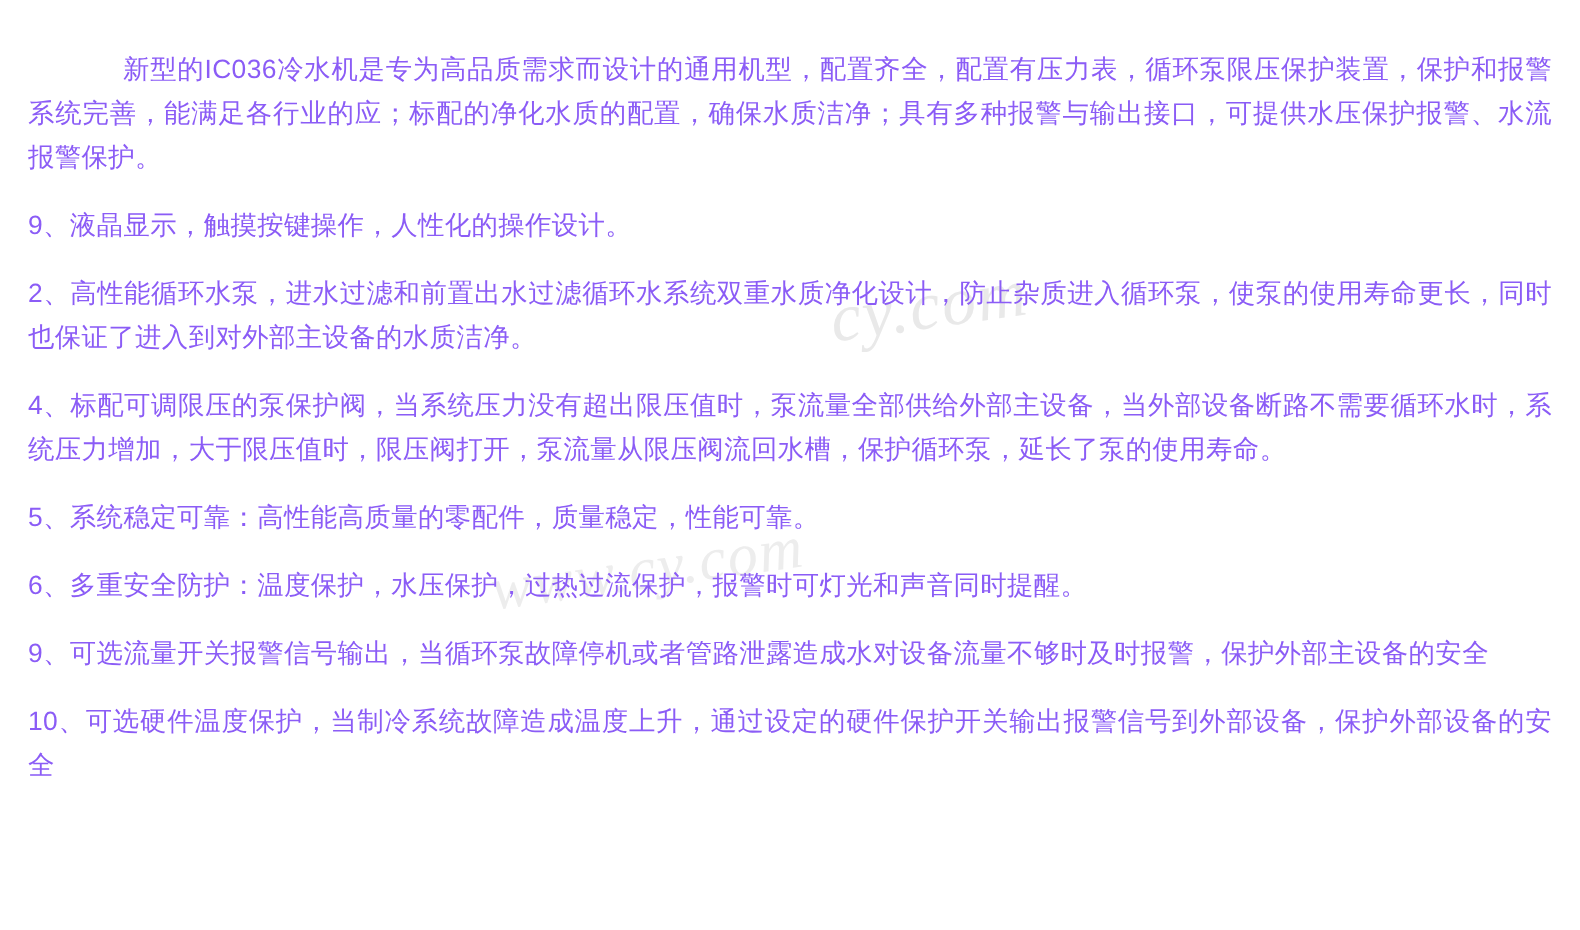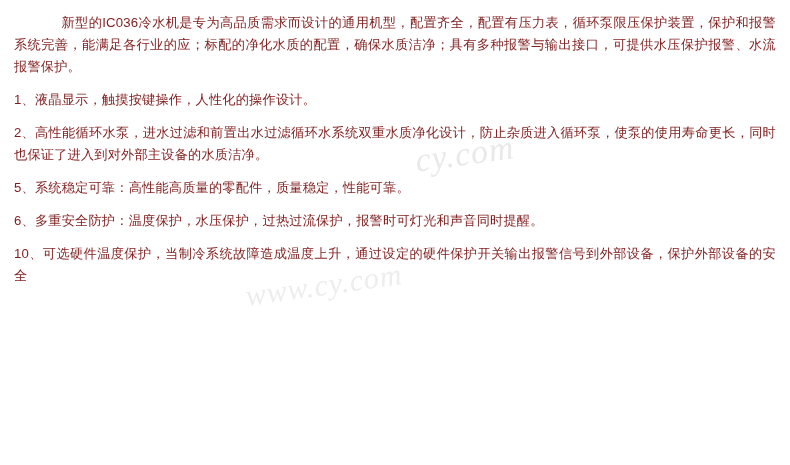--- a/index.html
+++ b/index.html
@@ -40,24 +40,24 @@
     left: 245px;
     top: 268px;
     font-size: 30px;
     color: #ededed;
   }
   .content {
     position: relative;
     z-index: 1;
   }
   p.para {
-    margin: 0 0 10px 0;
+    margin: 12px 0 10px 0;
     font-size: 13.2px;
     line-height: 22px;
-    color: #7f1d1d;
+    color: #8b5cf6;
     text-align: justify;
     text-justify: inter-ideograph;
     letter-spacing: 0.2px;
   }
   p.intro {
     text-indent: 3.6em;
     margin-bottom: 11px;
   }
   p.item {
     margin-bottom: 11px;
@@ -69,20 +69,22 @@
 </head>
 <body>
 
 <div class="page">
 
   <div class="watermark wm1">cy.com</div>
   <div class="watermark wm2">www.cy.com</div>
 
   <div class="content">
     <p class="para intro">新型的IC036冷水机是专为高品质需求而设计的通用机型，配置齐全，配置有压力表，循环泵限压保护装置，保护和报警系统完善，能满足各行业的应；标配的净化水质的配置，确保水质洁净；具有多种报警与输出接口，可提供水压保护报警、水流报警保护。</p>
-    <p class="para item">1、液晶显示，触摸按键操作，人性化的操作设计。</p>
+    <p class="para item">9、液晶显示，触摸按键操作，人性化的操作设计。</p>
     <p class="para item">2、高性能循环水泵，进水过滤和前置出水过滤循环水系统双重水质净化设计，防止杂质进入循环泵，使泵的使用寿命更长，同时也保证了进入到对外部主设备的水质洁净。</p>
+    <p class="para item">4、标配可调限压的泵保护阀，当系统压力没有超出限压值时，泵流量全部供给外部主设备，当外部设备断路不需要循环水时，系统压力增加，大于限压值时，限压阀打开，泵流量从限压阀流回水槽，保护循环泵，延长了泵的使用寿命。</p>
     <p class="para item">5、系统稳定可靠：高性能高质量的零配件，质量稳定，性能可靠。</p>
     <p class="para item">6、多重安全防护：温度保护，水压保护，过热过流保护，报警时可灯光和声音同时提醒。</p>
+    <p class="para item">9、可选流量开关报警信号输出，当循环泵故障停机或者管路泄露造成水对设备流量不够时及时报警，保护外部主设备的安全</p>
     <p class="para item last">10、可选硬件温度保护，当制冷系统故障造成温度上升，通过设定的硬件保护开关输出报警信号到外部设备，保护外部设备的安全</p>
   </div>
 
 </div>
 
 </body></html>

